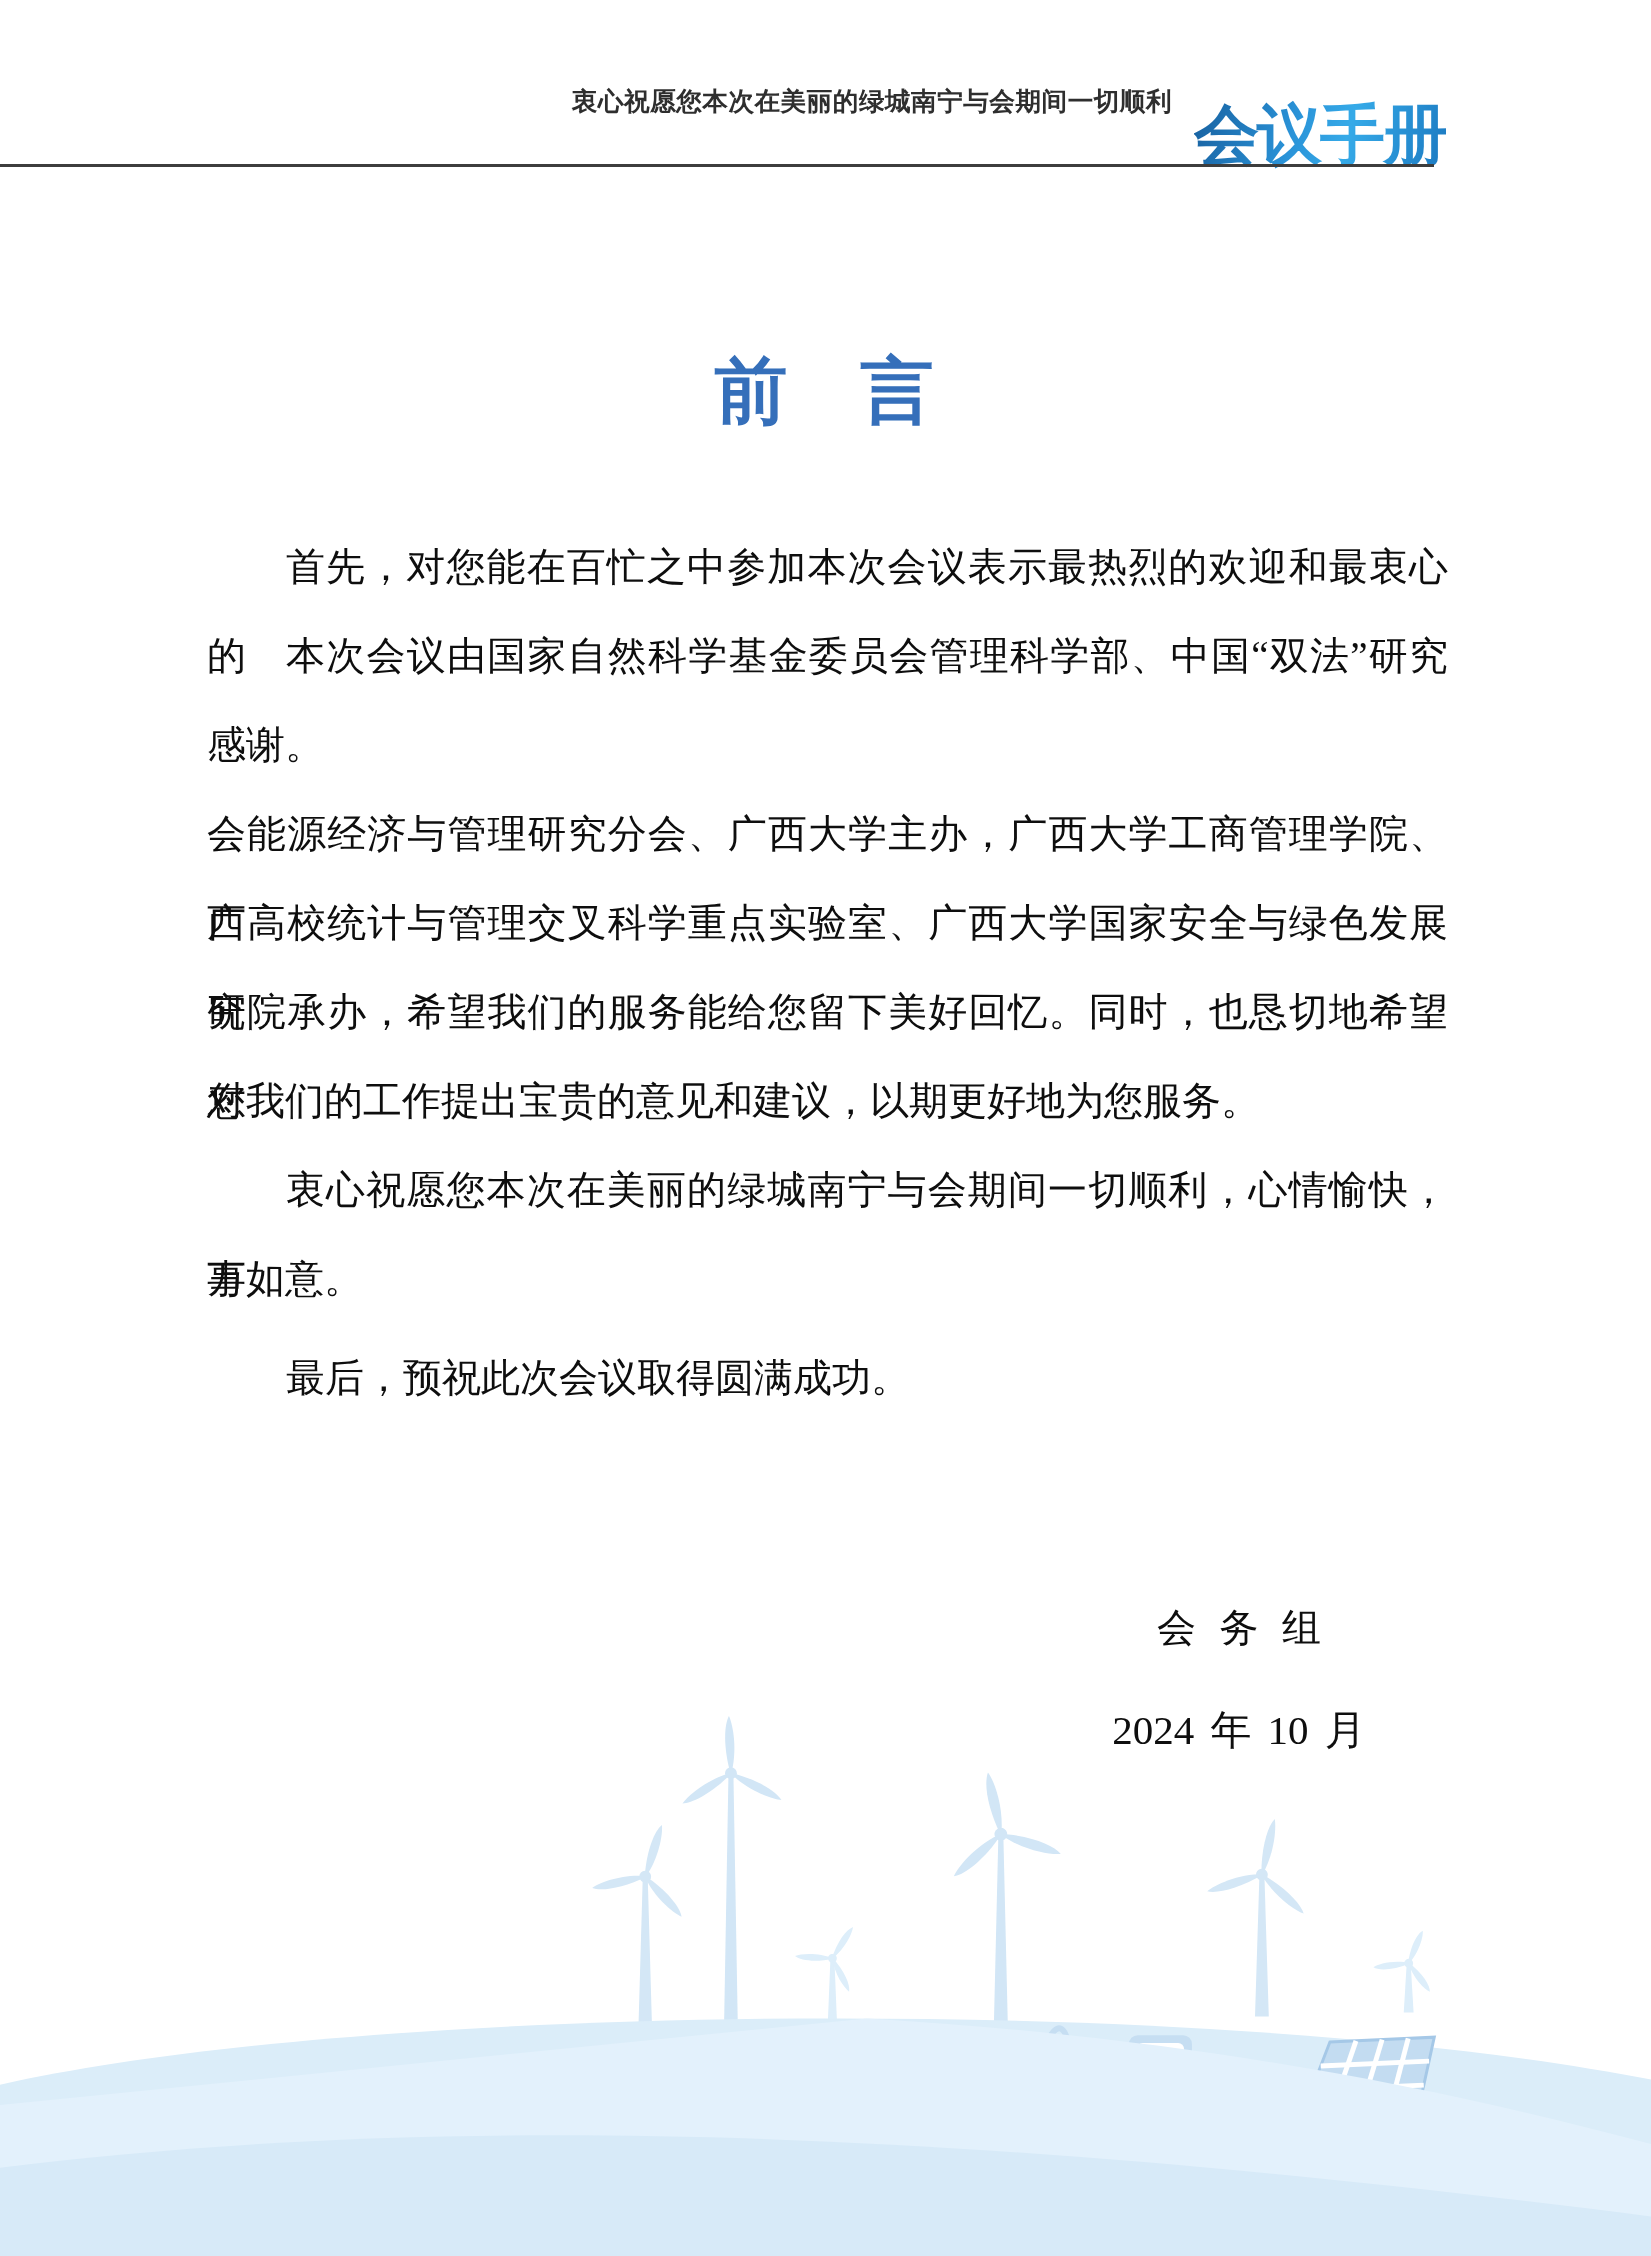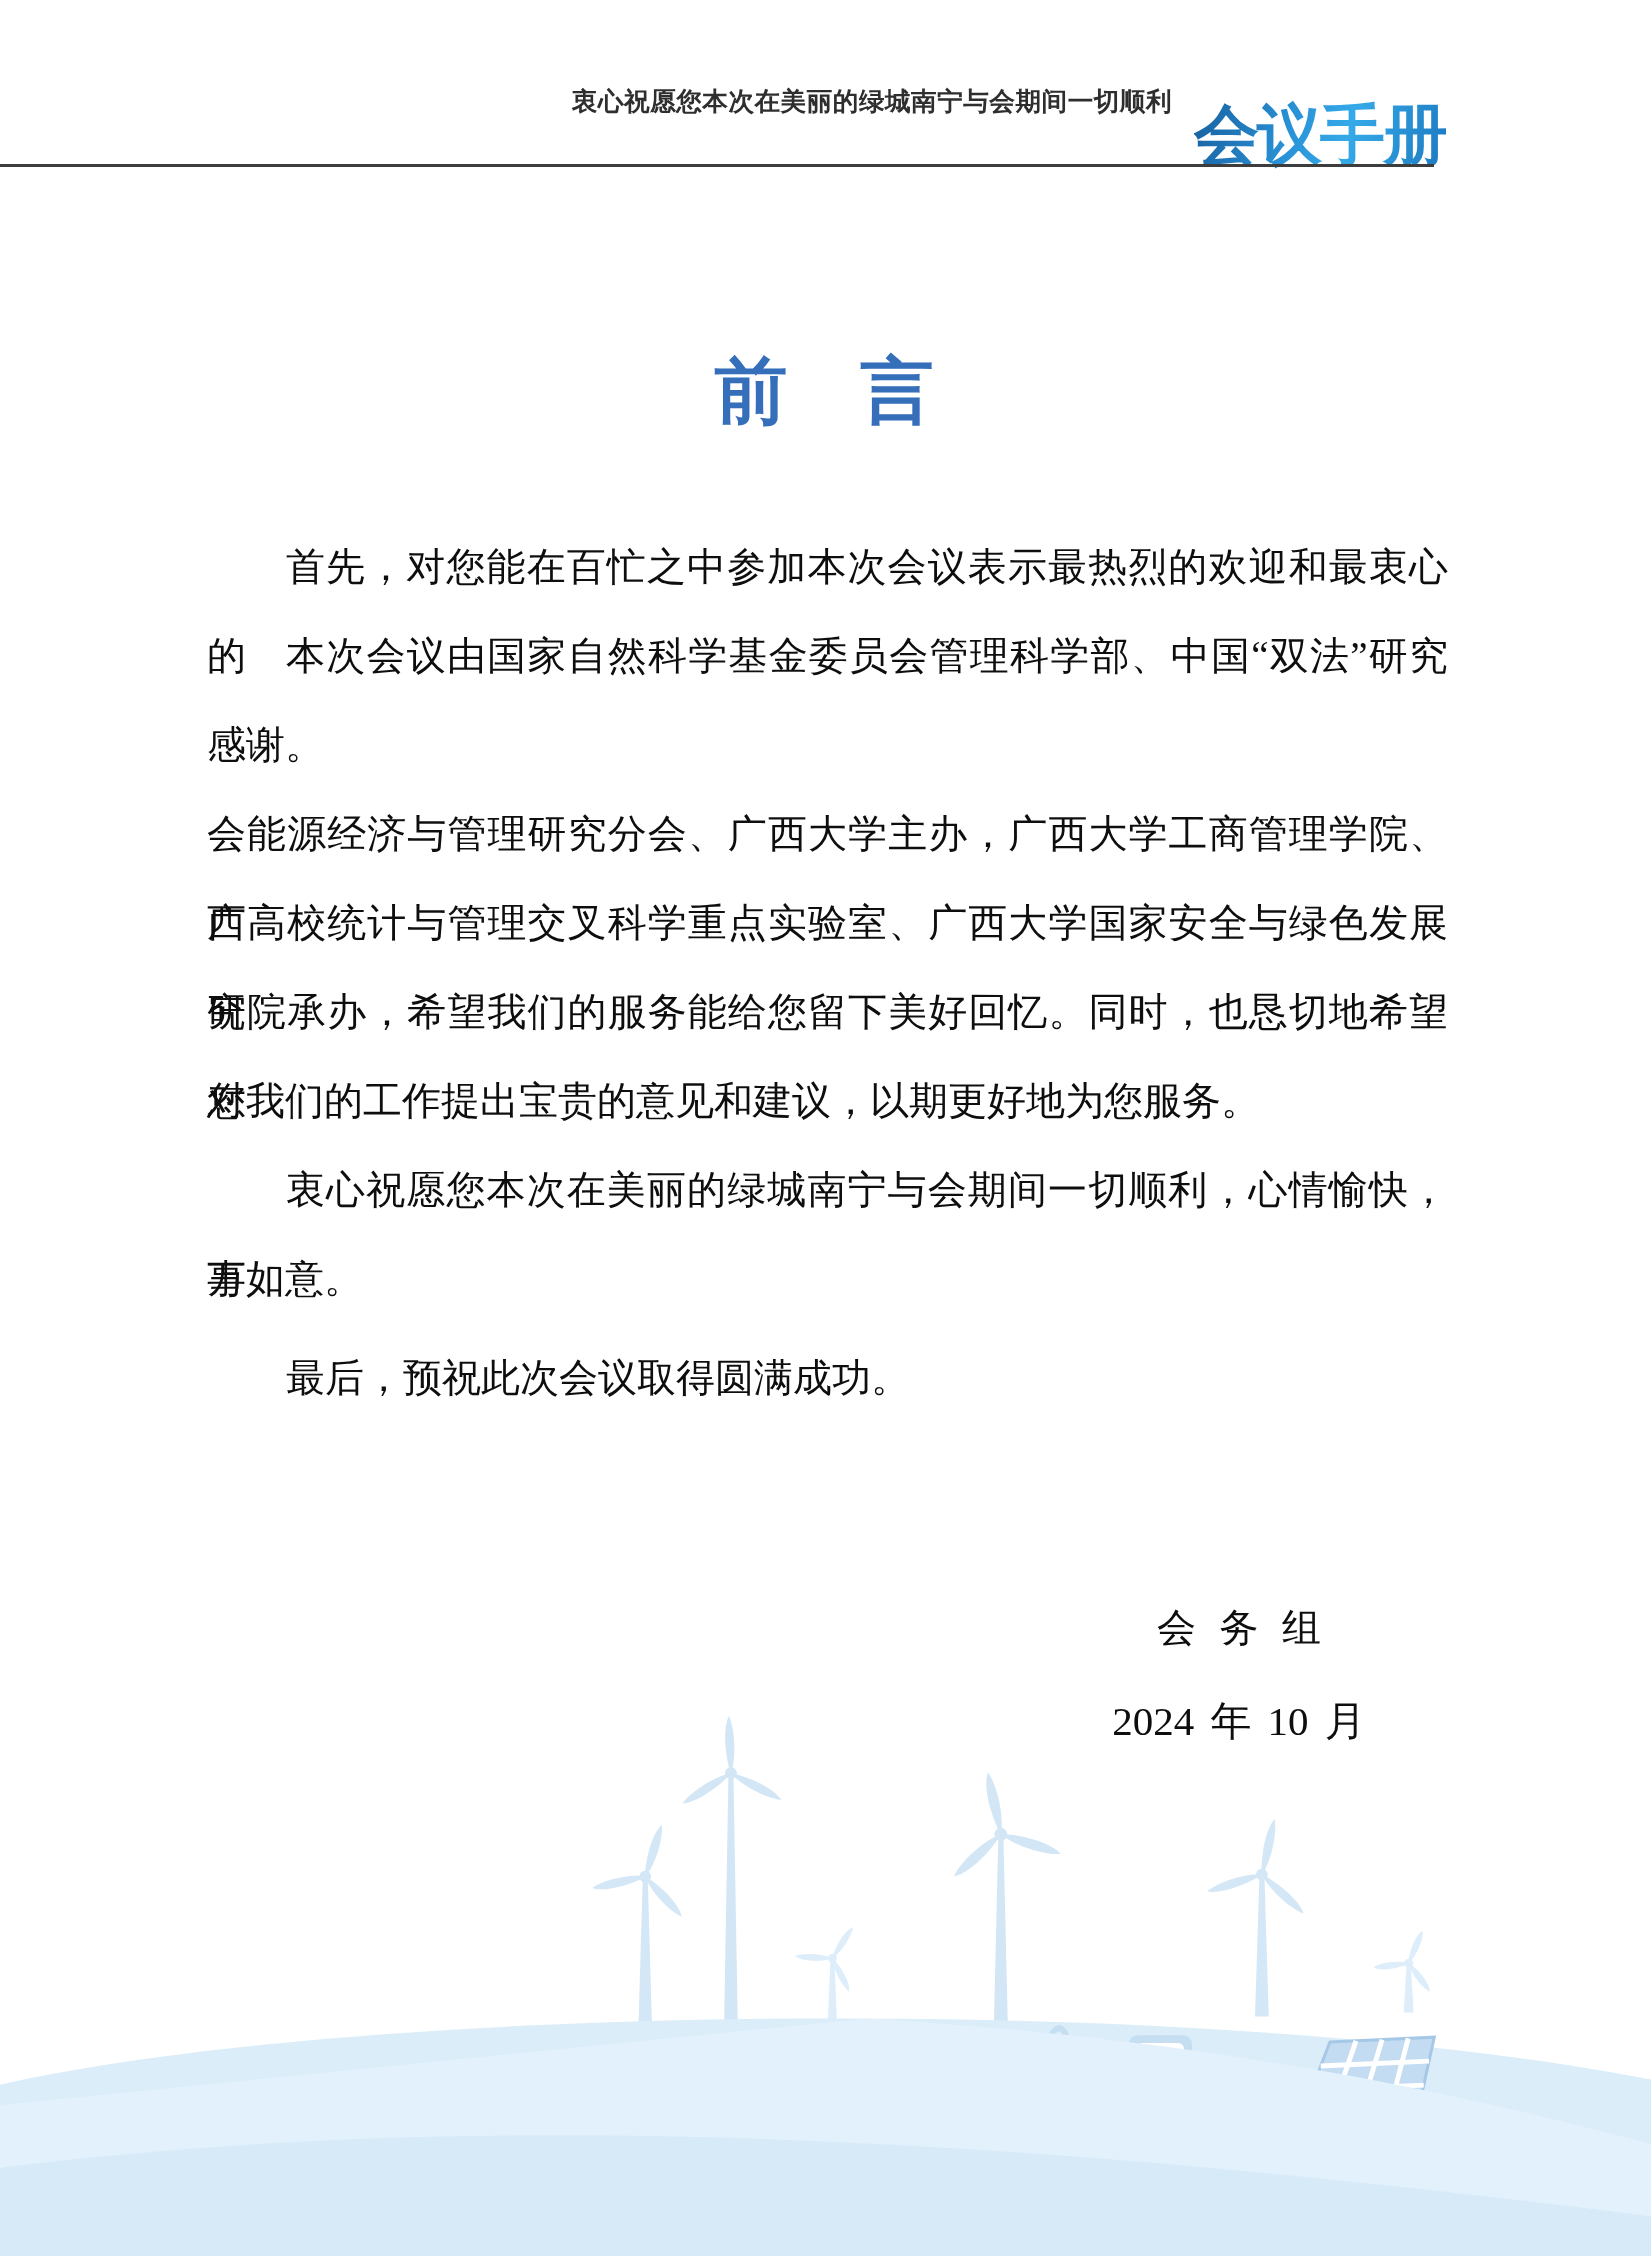--- a/index.html
+++ b/index.html
@@ -54,21 +54,21 @@
   .line{height:89px;line-height:89px;white-space:normal;}
   .just{text-align:justify;text-align-last:justify;}
   .ind{text-indent:79px;}
   .gap-top{margin-top:9.9px;}
   
   .signature{
     position:absolute;left:1042px;top:1598px;width:394px;
     text-align:center;color:#0e0e0e;
   }
   .sig-group{font-size:39px;line-height:59px;white-space:pre;word-spacing:13.8px;}
-  .sig-date{font-size:41px;line-height:59px;margin-top:35px;white-space:pre;word-spacing:5.9px;}
+  .sig-date{font-size:41px;line-height:59px;margin-top:44px;white-space:pre;word-spacing:5.9px;}
   
   .footer-art{position:absolute;left:0;bottom:0;width:1652px;height:552px;}
 </style>
 </head>
 <body>
 
 <div class="page">
 
   <div class="hdr-small">
     <div class="l2">衷心祝愿您本次在美丽的绿城南宁与会期间一切顺利</div>

